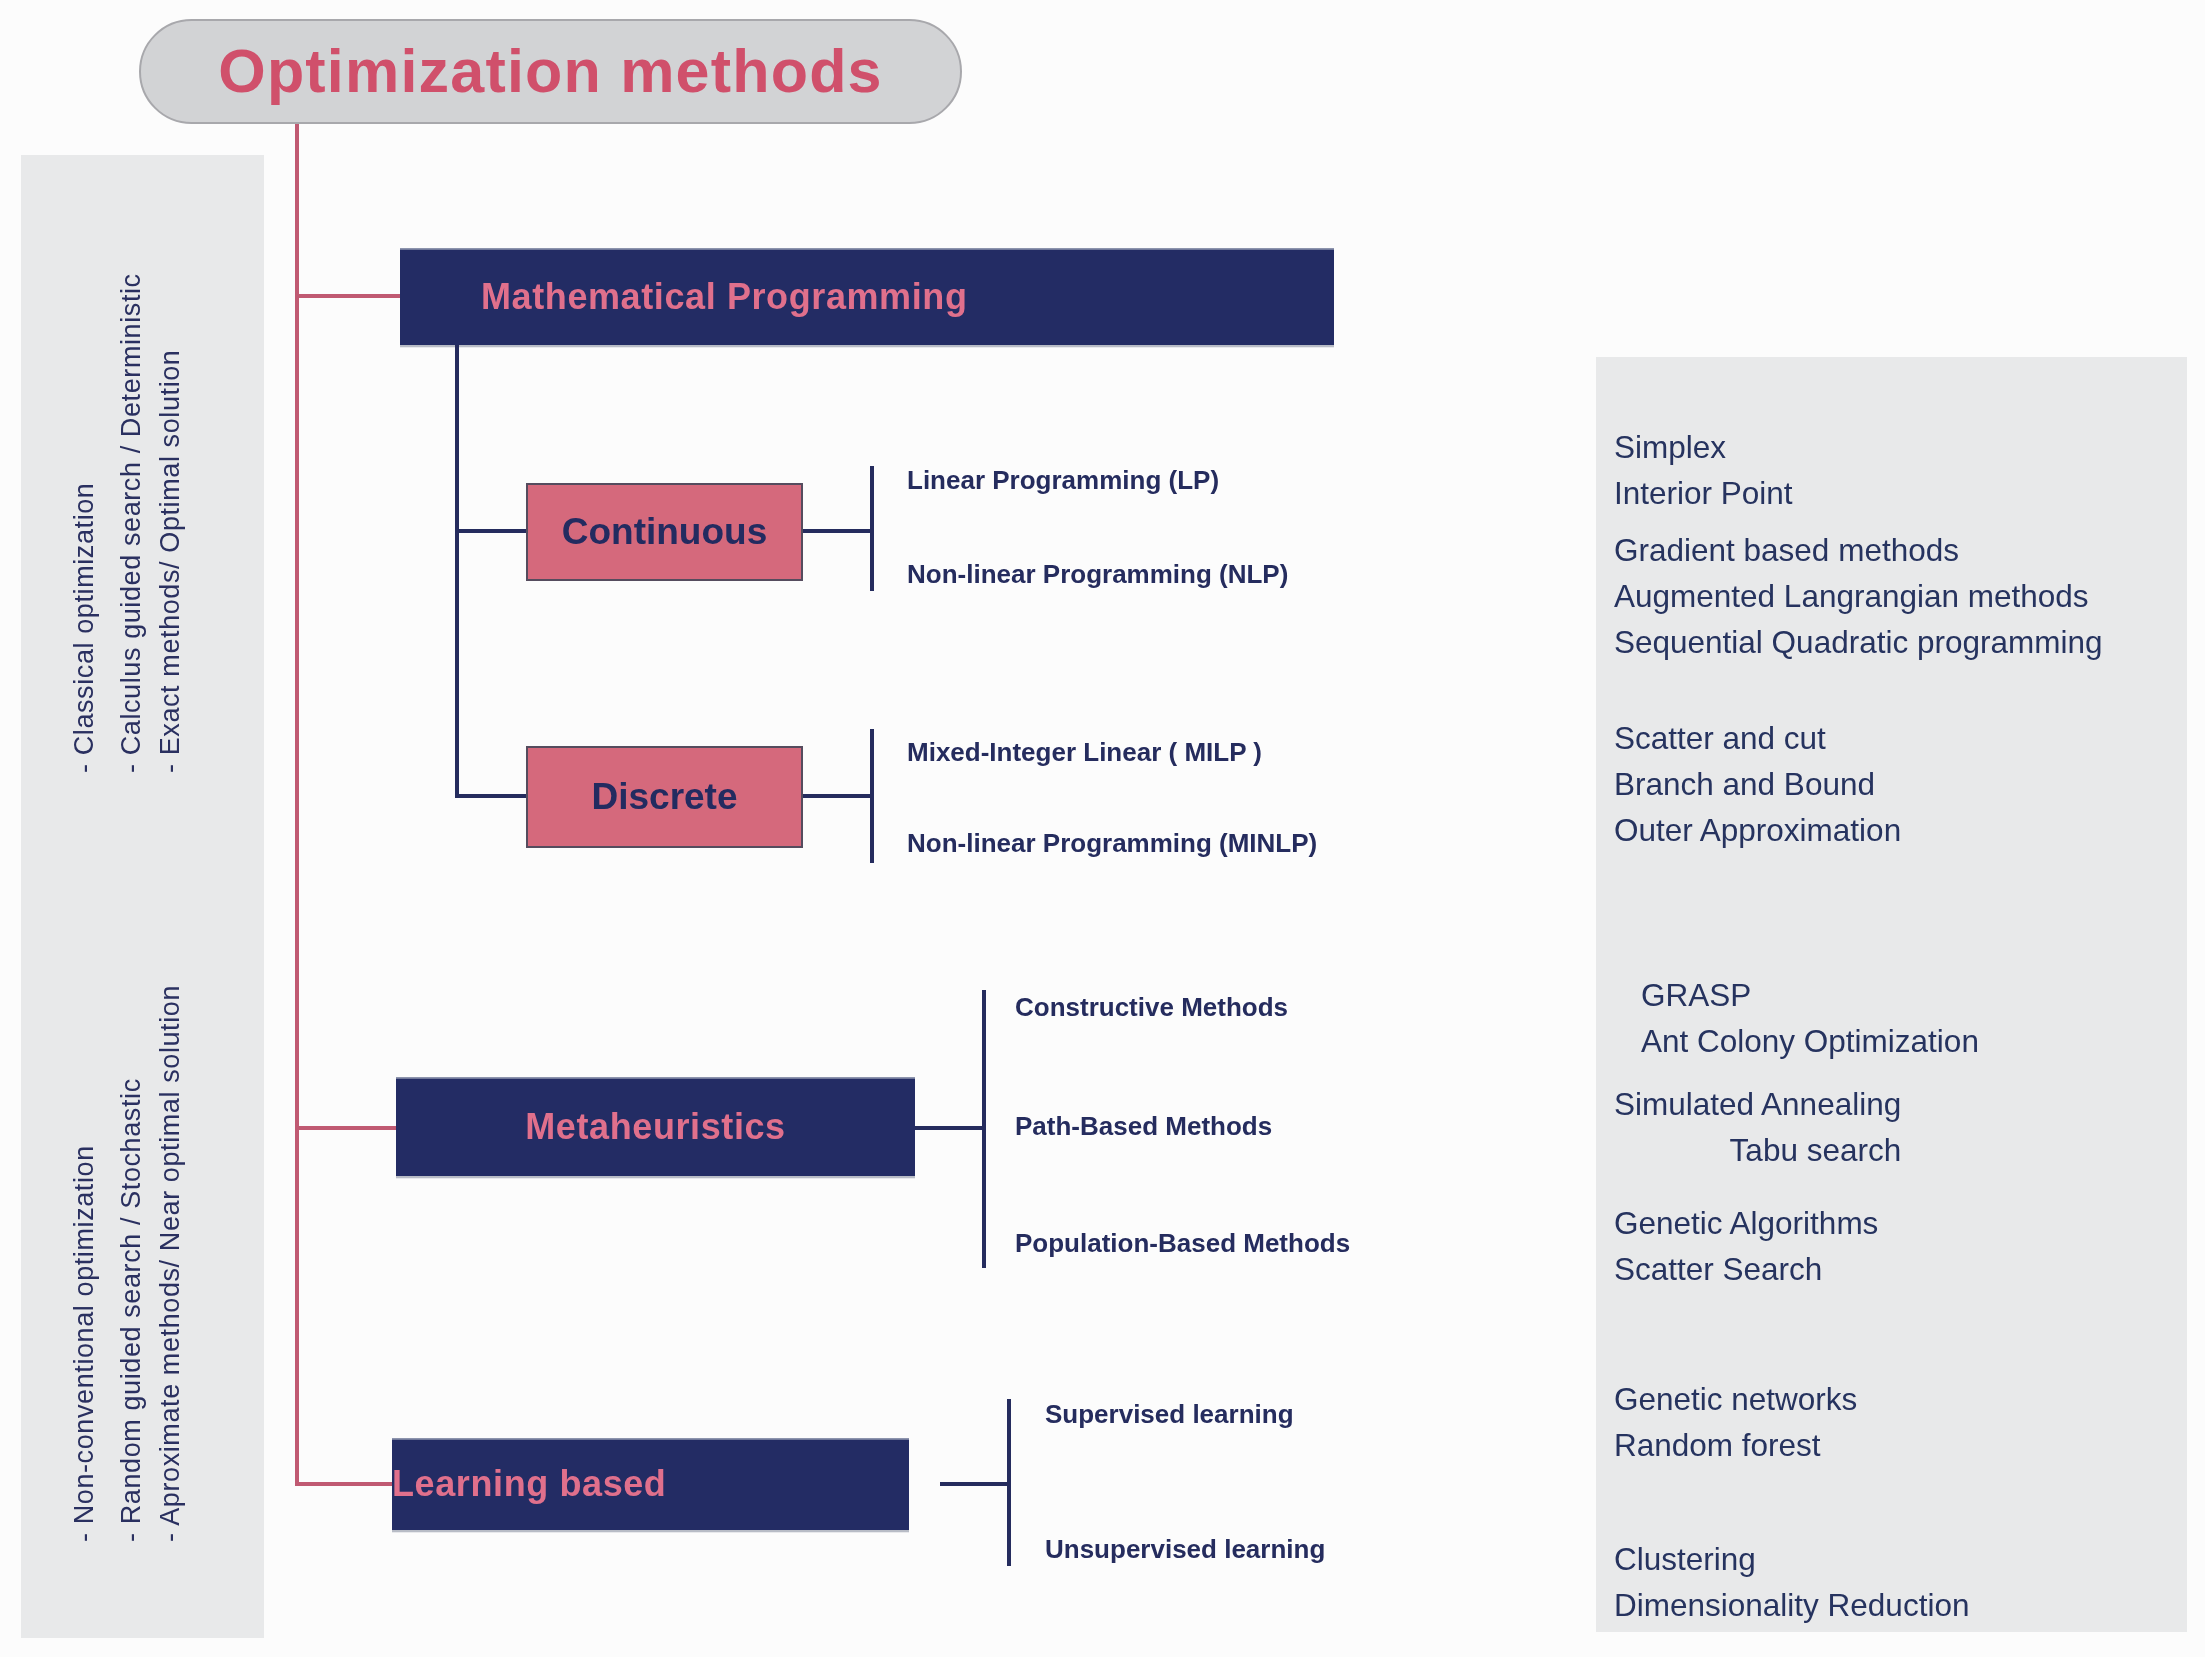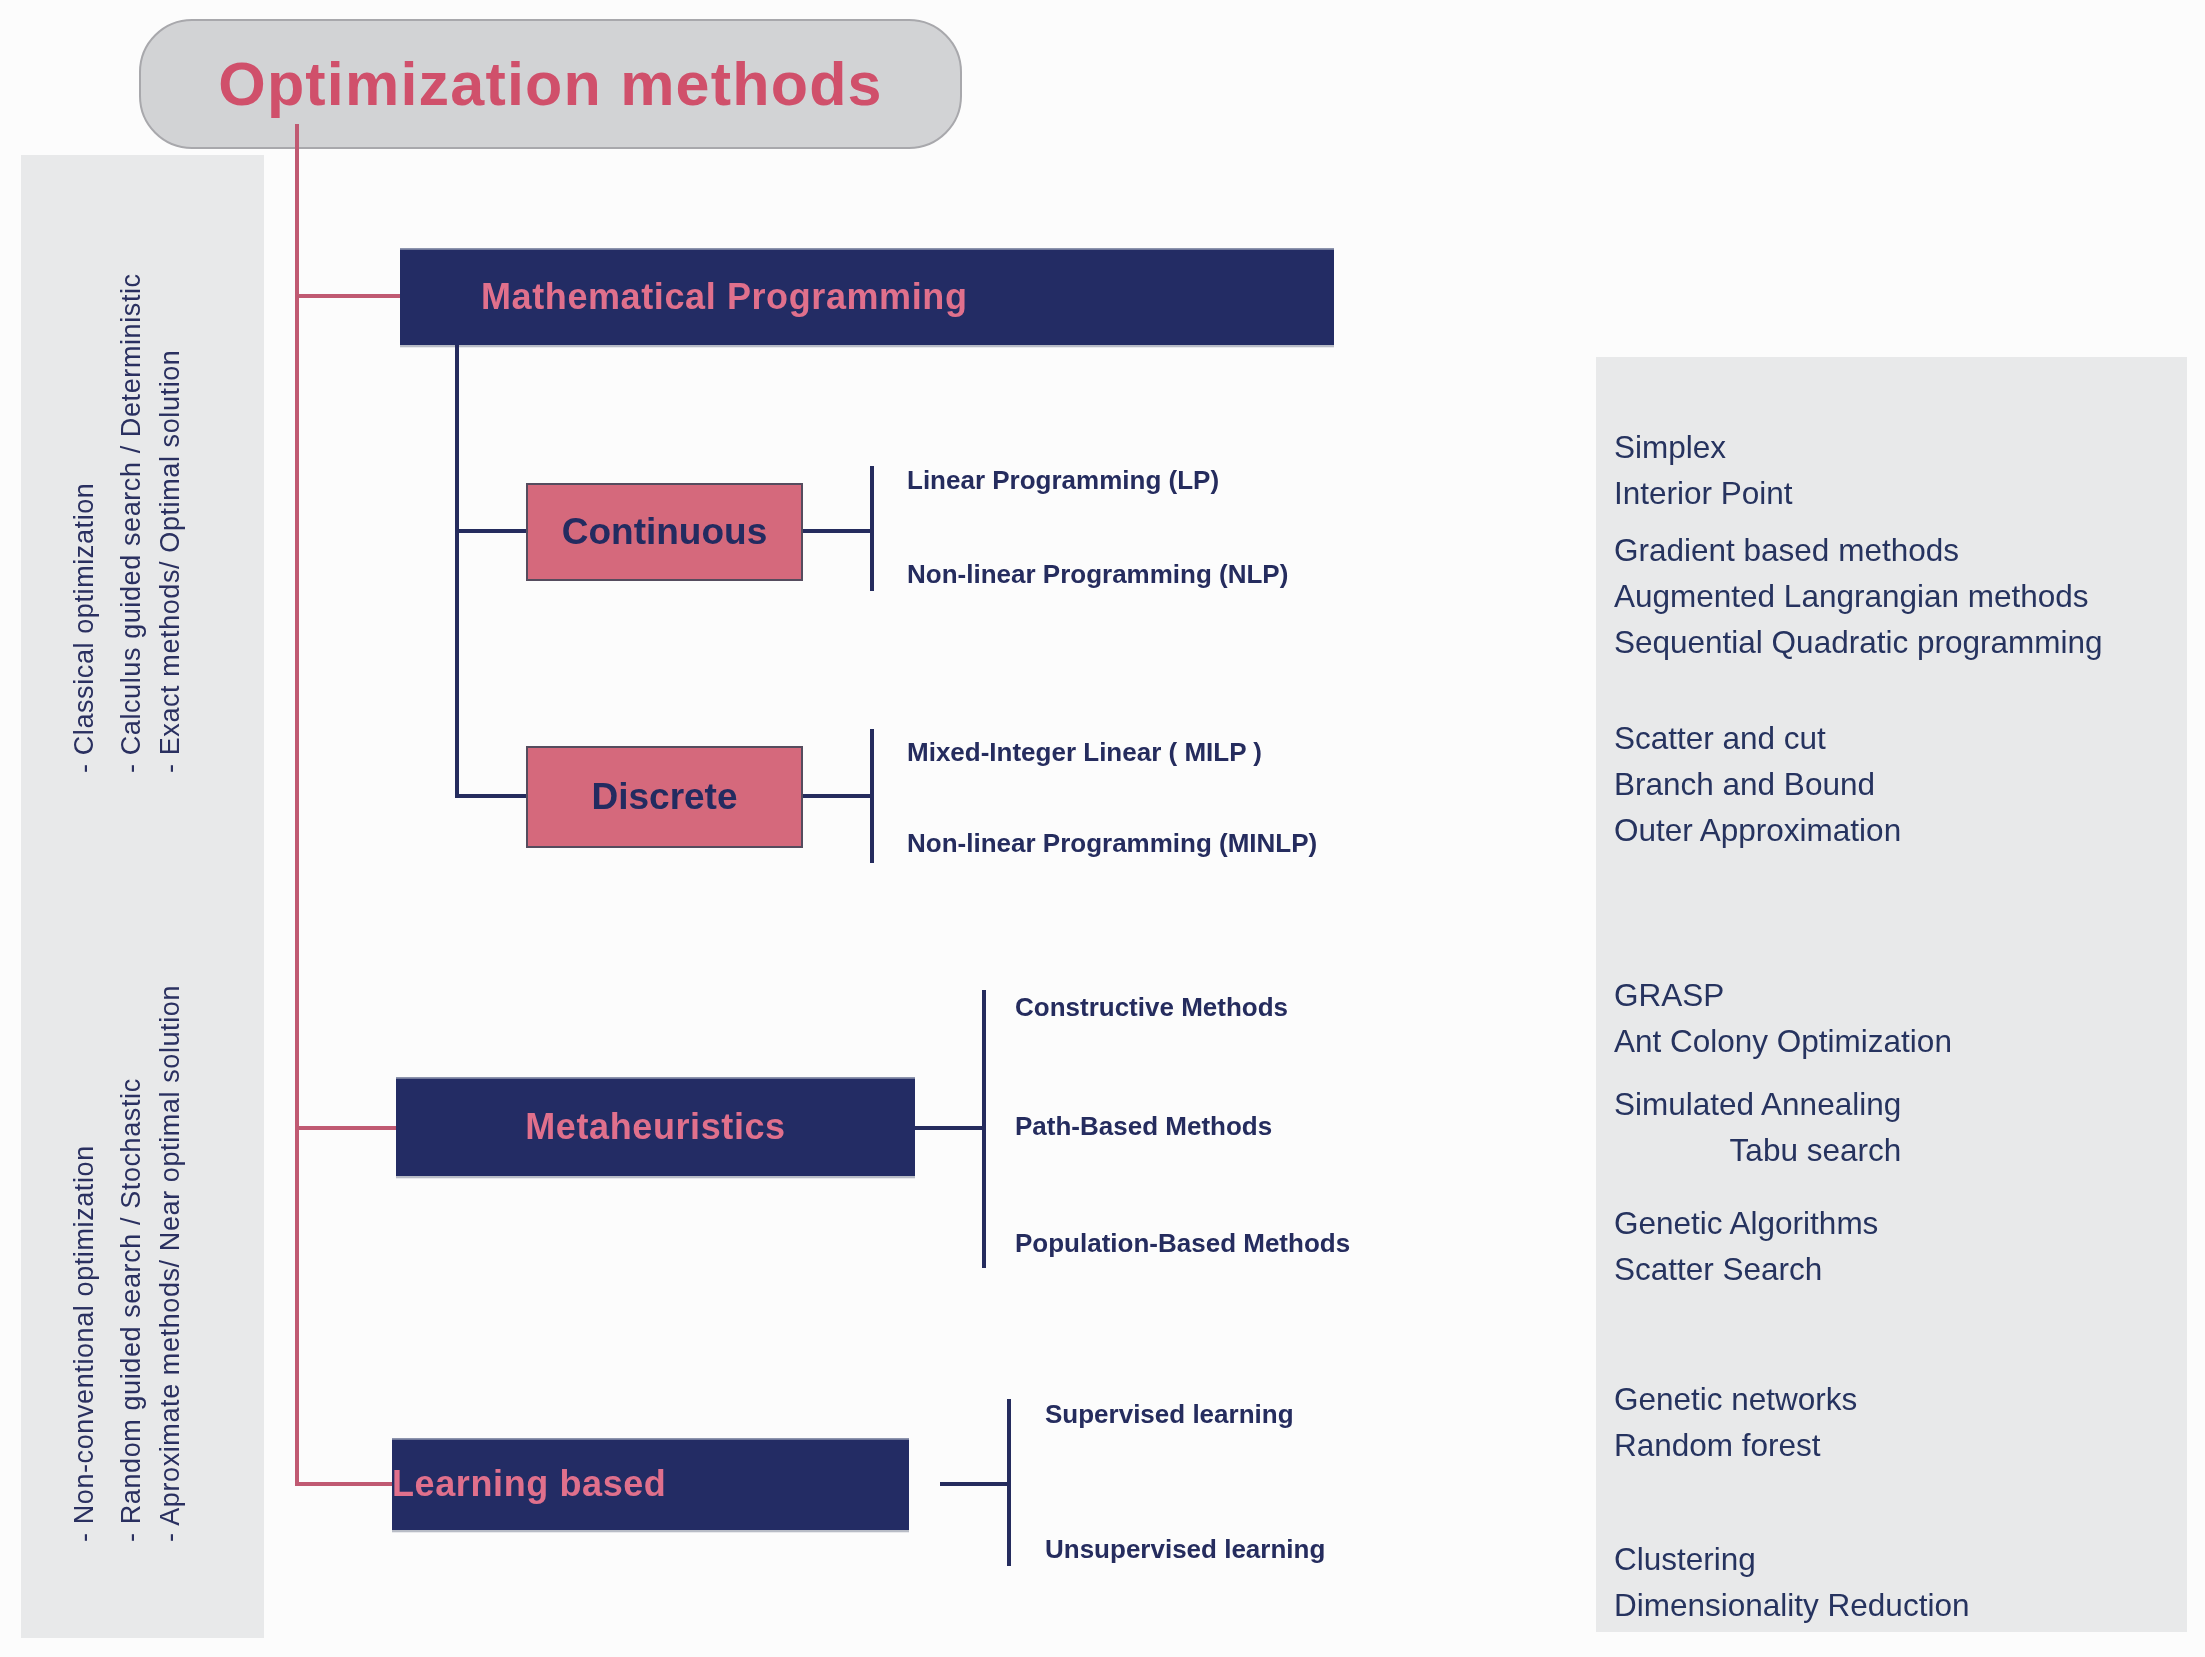--- a/index.html
+++ b/index.html
@@ -4,21 +4,21 @@
 <style>
   html,body{margin:0;padding:0;background:#ffffff;}
   #stage{position:relative;width:2205px;height:1658px;background:#fcfcfc;overflow:hidden;
          font-family:"Liberation Sans",sans-serif;}
   .panel{position:absolute;background:#e8e9ea;}
   .rotated{position:absolute;transform:rotate(-90deg);transform-origin:0 0;
            white-space:nowrap;font-size:27px;color:#2a3060;letter-spacing:0.6px;}
   .line{position:absolute;}
   .pinkline{background:#c05a72;}
   .navyline{background:#252c5e;}
-  .pill{position:absolute;left:139px;top:18.7px;width:823px;height:130px;border-radius:53px;
+  .pill{position:absolute;left:139px;top:18.7px;width:823px;height:105px;border-radius:53px;
         background:#d2d3d5;border:2.9px solid #a8a8ac;display:flex;align-items:center;justify-content:center;
         box-sizing:border-box;}
   .pill span{font-size:61px;font-weight:bold;color:#d0506b;letter-spacing:1.2px;}
   .navybox{position:absolute;background:#232c64;display:flex;align-items:center;box-sizing:border-box;
            box-shadow:0 2.3px 0 #b8bcc6, inset 0 1.8px 0 #8d94ad;}
   .navybox span{font-size:36px;font-weight:bold;color:#e0708c;letter-spacing:0.6px;}
   .pinkbox{position:absolute;background:#d5697c;border:2.3px solid #554c5e;display:flex;align-items:center;
            justify-content:center;box-sizing:border-box;}
   .pinkbox span{font-size:37px;font-weight:bold;color:#232b60;}
   .childlabel{position:absolute;transform:translateY(-50%);font-size:26px;font-weight:bold;
@@ -98,21 +98,21 @@
   <div class="rp-group" style="top:527px;">
     <div>Gradient based methods</div>
     <div>Augmented Langrangian methods</div>
     <div>Sequential Quadratic programming</div>
   </div>
   <div class="rp-group" style="top:715px;">
     <div>Scatter and cut</div>
     <div>Branch and Bound</div>
     <div>Outer Approximation</div>
   </div>
-  <div class="rp-group" style="top:972px;">
+  <div class="rp-group" style="top:972px;margin-left:27px;">
     <div>GRASP</div>
     <div>Ant Colony Optimization</div>
   </div>
   <div class="rp-group" style="top:1081px;text-align:right;">
     <div>Simulated Annealing</div>
     <div>Tabu search</div>
   </div>
   <div class="rp-group" style="top:1200px;">
     <div>Genetic Algorithms</div>
     <div>Scatter Search</div>

